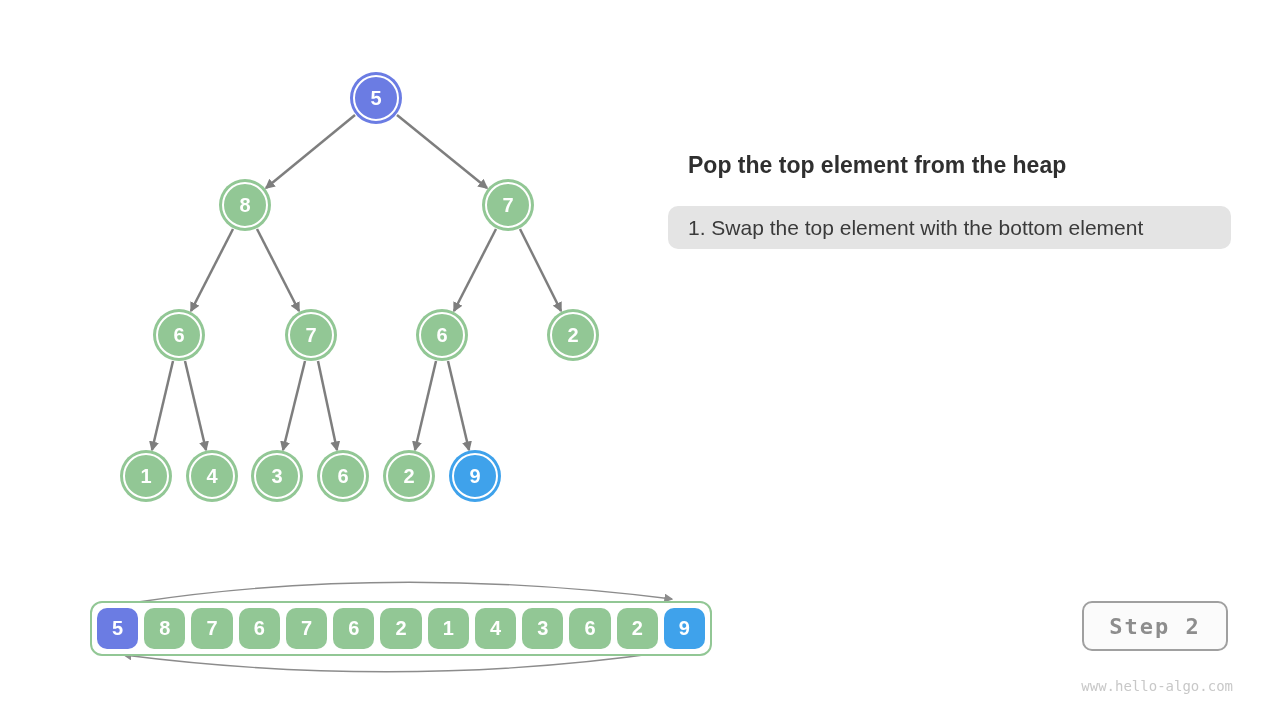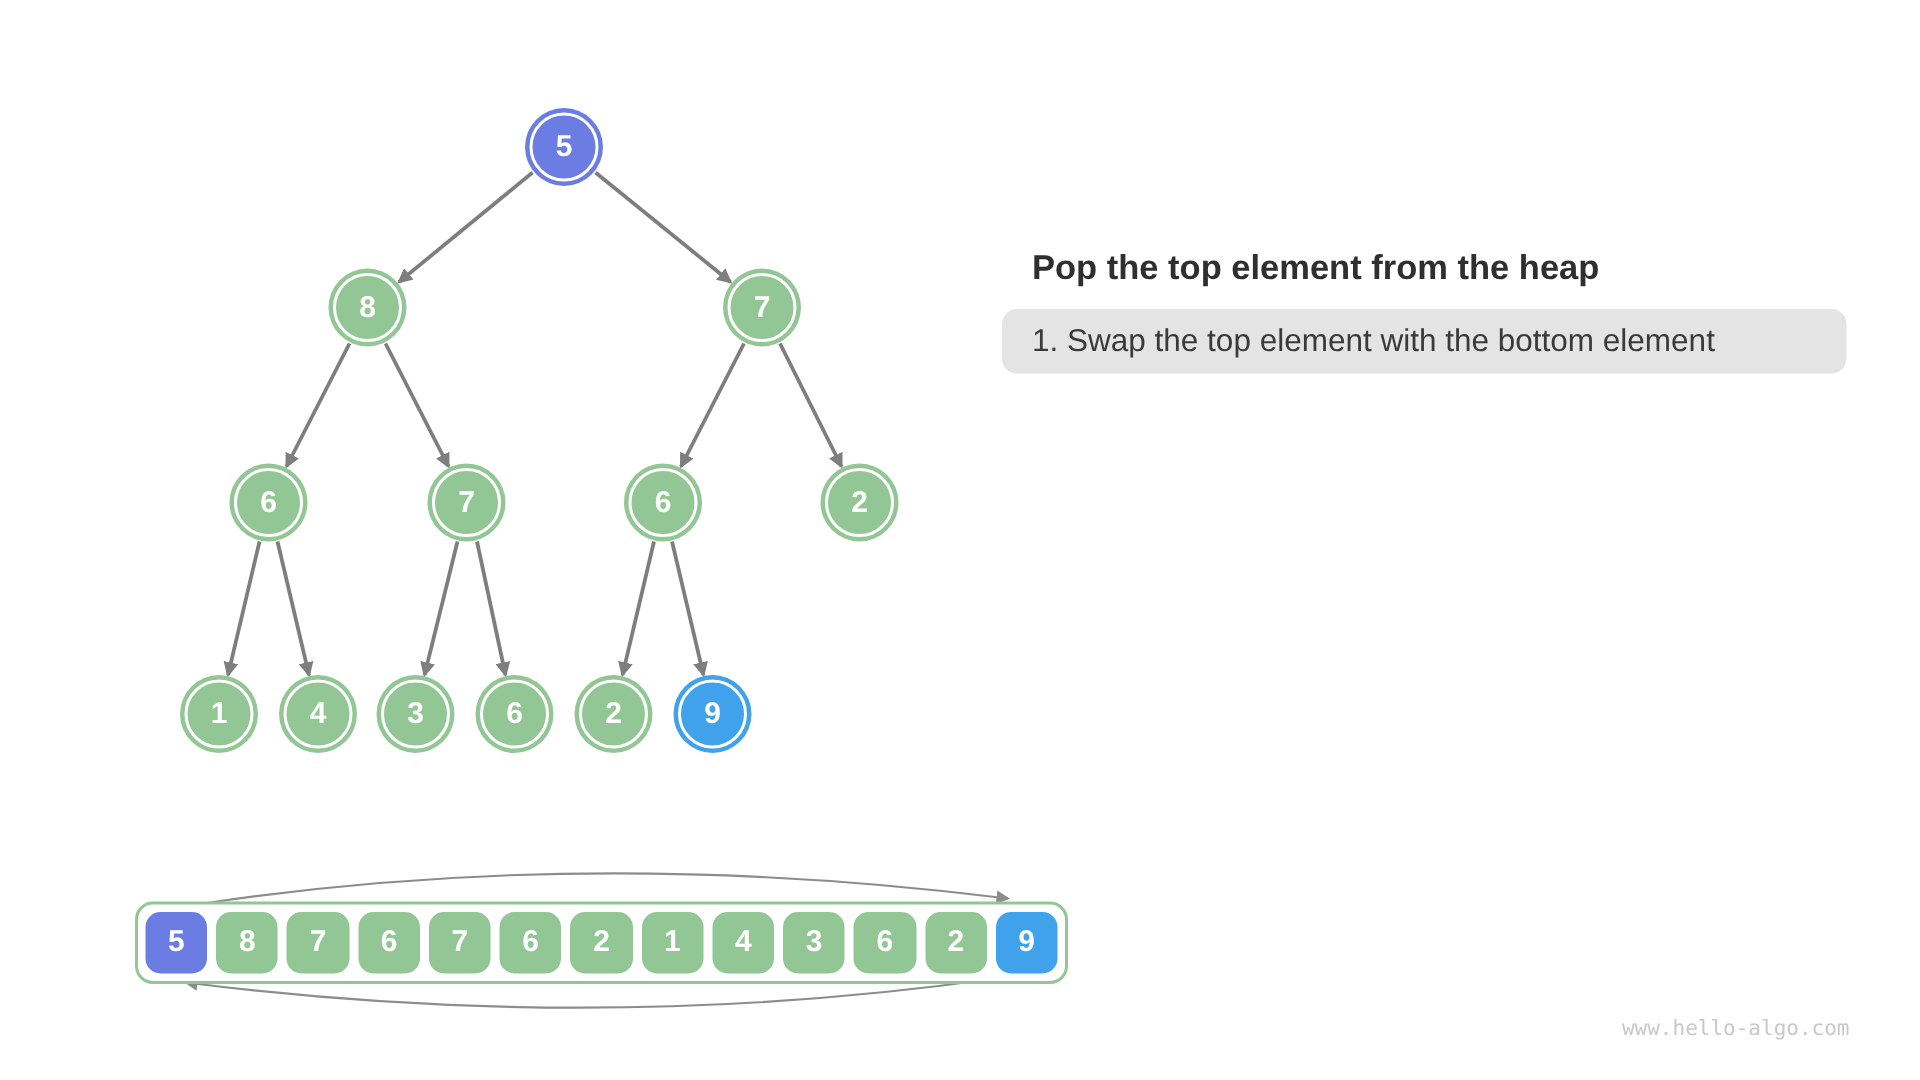--- a/index.html
+++ b/index.html
@@ -17,21 +17,21 @@
     border:2px solid #ffffff;
     box-shadow:0 0 0 3px var(--green,#92c795);
     color:#ffffff;font-weight:bold;font-size:20px;line-height:42px;text-align:center;
     box-sizing:content-box;
   }
   .node.top{background:var(--node-top,#6b7ce3);box-shadow:0 0 0 3px var(--node-top,#6b7ce3);}
   .node.bottom{background:var(--node-bottom,#3fa2eb);box-shadow:0 0 0 3px var(--node-bottom,#3fa2eb);}
 
   
   .title{
-    position:absolute;left:688px;top:165px;white-space:nowrap;
+    position:absolute;left:688px;top:152px;white-space:nowrap;
     font-size:23px;font-weight:bold;color:var(--title-text,#2f2f2f);
   }
   .note-pill{
     position:absolute;left:668px;top:206px;width:563px;height:43px;box-sizing:border-box;
     background:var(--pill-bg,#e4e4e4);border-radius:10px;
     display:flex;align-items:center;padding-left:20px;
     font-size:21px;color:var(--note-text,#3a3a3a);white-space:nowrap;
   }
 
   
@@ -126,16 +126,17 @@
     <div class="cell">6</div>
     <div class="cell">2</div>
     <div class="cell">1</div>
     <div class="cell">4</div>
     <div class="cell">3</div>
     <div class="cell">6</div>
     <div class="cell">2</div>
     <div class="cell bottom">9</div>
   </div>
 
+  <div class="step-badge">Step 2</div>
 
   <div class="watermark">www.hello-algo.com</div>
 
 </div>
 
 </body></html>

